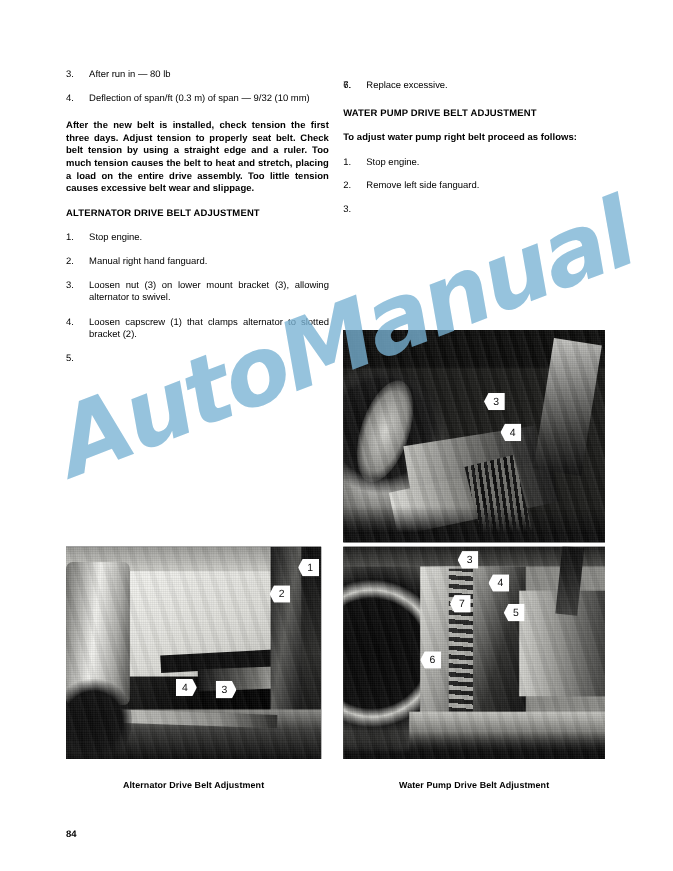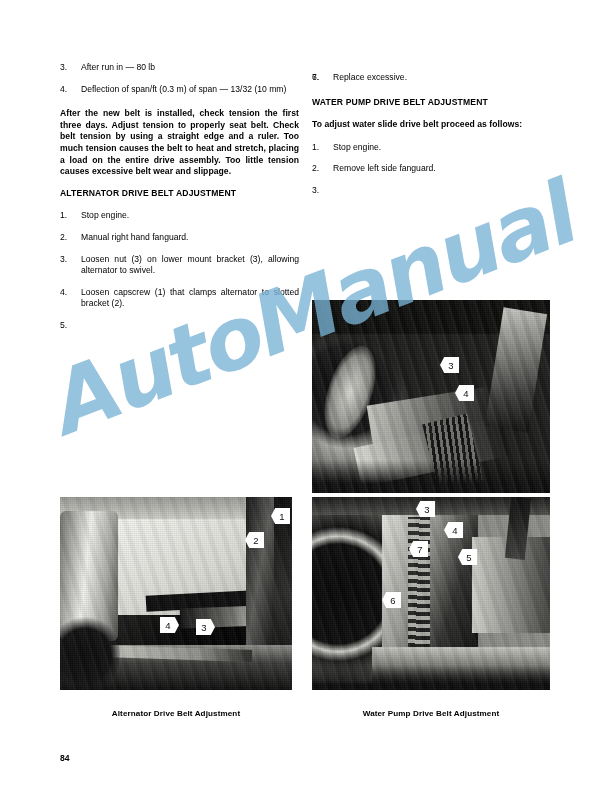--- a/index.html
+++ b/index.html
@@ -225,21 +225,21 @@
 
   <div class="col col-left">
 
     <ul class="numlist">
       <li class="numitem tight">
         <span class="num">3.</span>
         <span>After run in — 80 lb</span>
       </li>
       <li class="numitem" style="margin-bottom:13px;">
         <span class="num">4.</span>
-        <span>Deflection of span/ft (0.3 m) of span — 13/32 (10 mm)</span>
+        <span>Deflection of span/ft (0.3 m) of span — 9/32 (10 mm)</span>
       </li>
     </ul>
 
     <p class="p">After the new belt is installed, check tension the first three days. Adjust tension to properly seat belt. Check belt tension by using a straight edge and a ruler. Too much tension causes the belt to heat and stretch, placing a load on the entire drive assembly. Too little tension causes excessive belt wear and slippage.</p>
 
 
     <div class="heading">ALTERNATOR DRIVE BELT ADJUSTMENT</div>
 
 
     <ul class="numlist">
@@ -272,21 +272,21 @@
         <span class="num">6.</span>
       </li>
       <li class="numitem tight" style="margin-bottom:13px;">
         <span class="num">7.</span>
         <span>Replace excessive.</span>
       </li>
     </ul>
 
     <div class="heading">WATER PUMP DRIVE BELT ADJUSTMENT</div>
 
-    <p class="p" style="margin-bottom:11px;">To adjust water slide drive belt proceed as follows:</p>
+    <p class="p" style="margin-bottom:11px;">To adjust water pump right belt proceed as follows:</p>
 
     <ul class="numlist">
       <li class="numitem tight">
         <span class="num">1.</span>
         <span>Stop engine.</span>
       </li>
       <li class="numitem tight">
         <span class="num">2.</span>
         <span>Remove left side fanguard.</span>
       </li>

